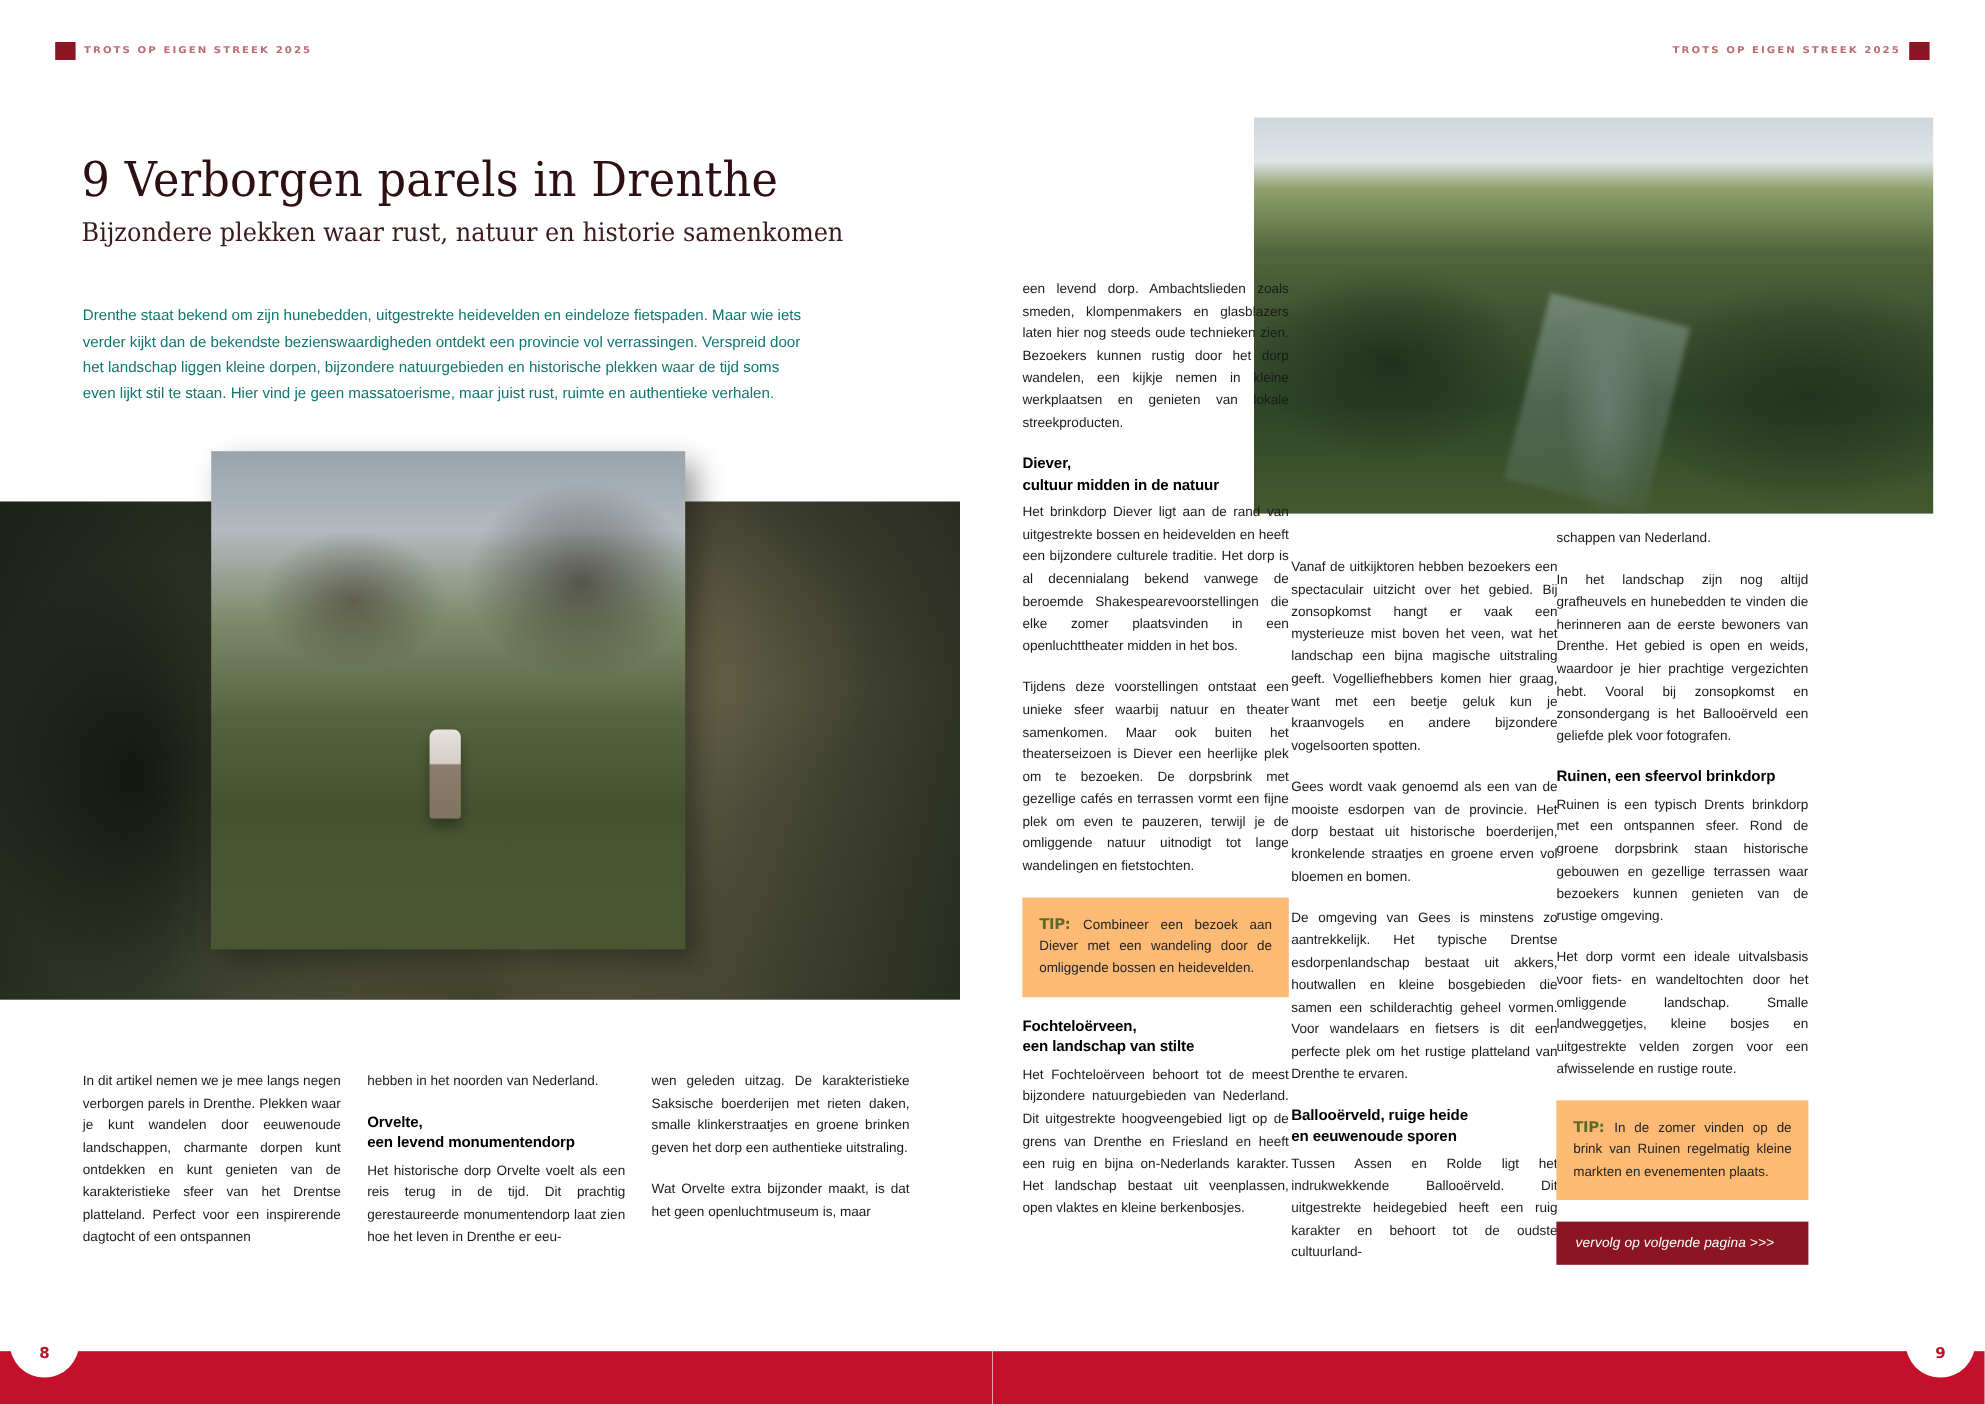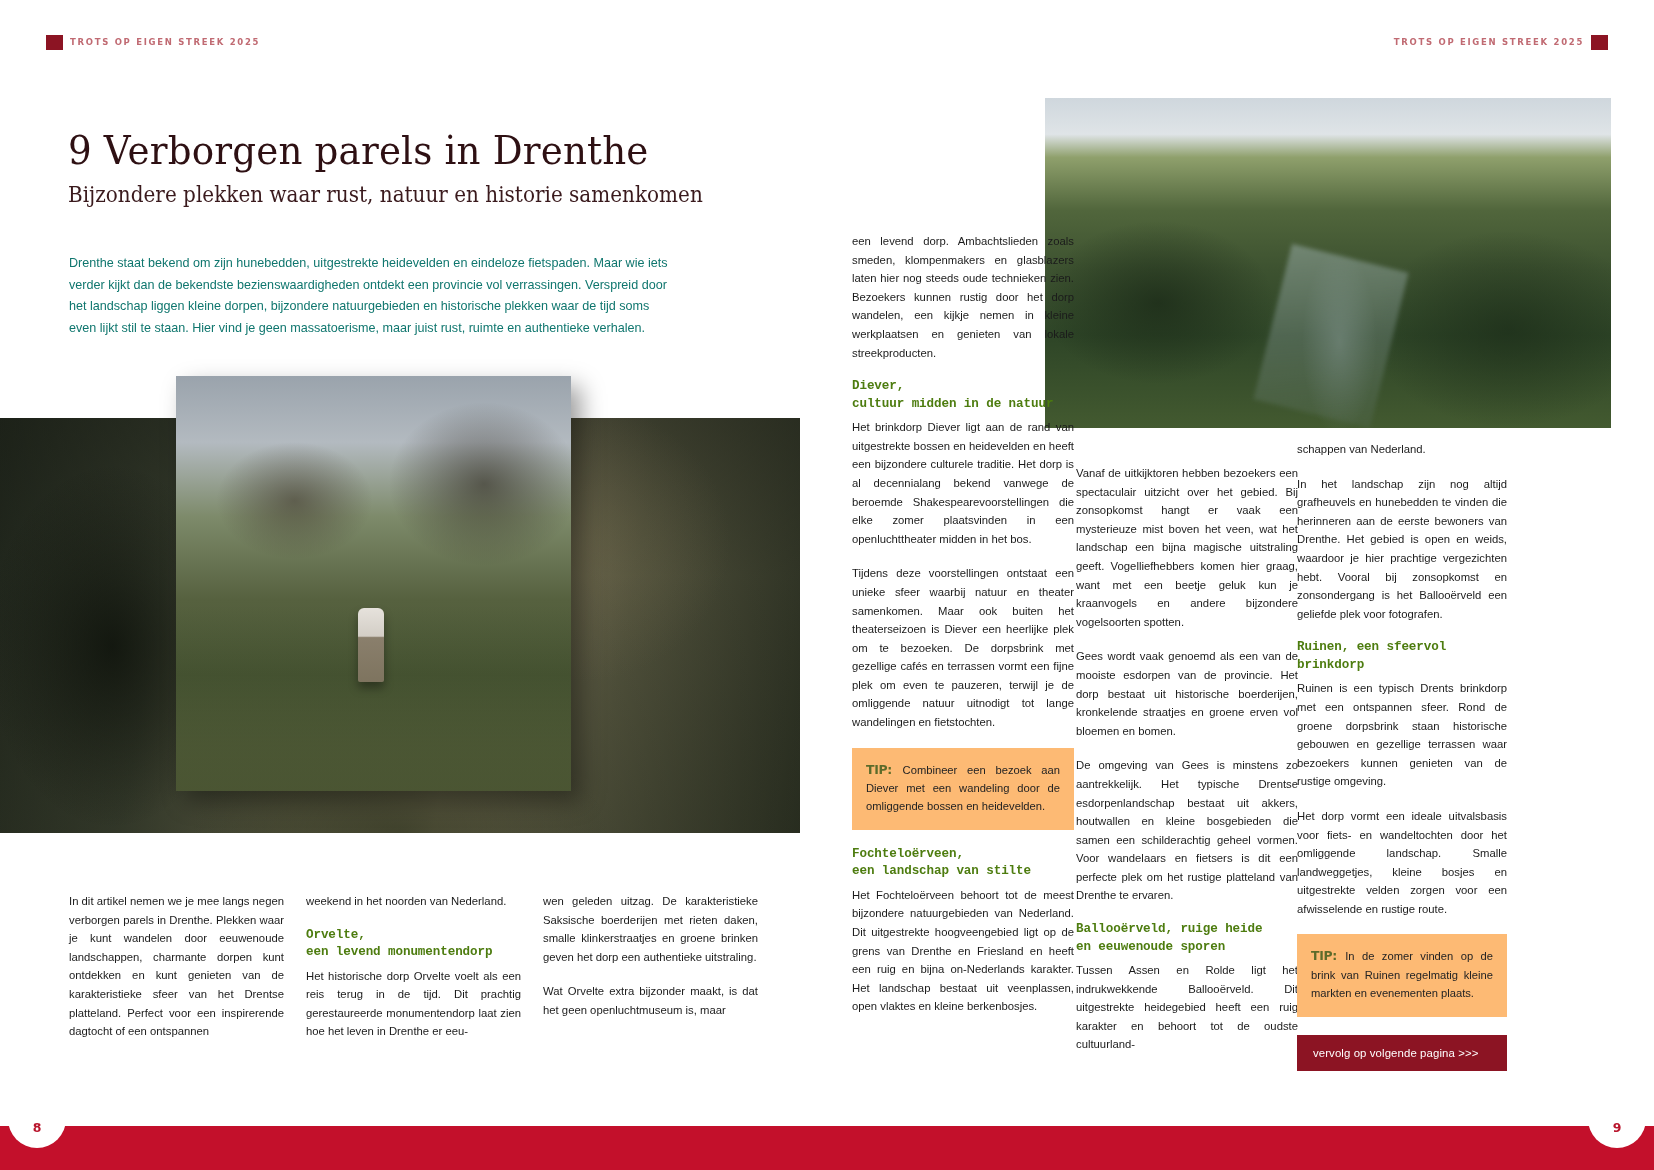--- a/index.html
+++ b/index.html
@@ -193,25 +193,25 @@
     font-size: 11.3px;
     line-height: 18.6px;
     color: #1b1b1b;
     text-align: justify;
     font-family: "Liberation Sans", sans-serif;
     margin-bottom: 16px;
   }
   .body-p:last-child { margin-bottom: 0; }
 
   .sub-head {
-    font-family: Liberation Mono, monospace;
+    font-family: Liberation Sans, sans-serif;
     font-weight: 700;
     font-size: 12.6px;
     line-height: 17.5px;
-    color: #4d7c0f;
+    color: #000000;
     margin-bottom: 5px;
     letter-spacing: -0.1px;
   }
 
   
   .tip {
     background: #fdba74;
     padding: 13px 14px 14px 14px;
     margin: 14px 0 16px 0;
   }
@@ -238,20 +238,21 @@
     font-size: 11.4px;
     padding: 12px 16px;
     margin-top: 18px;
     text-decoration: none;
     font-family: "Liberation Sans", sans-serif;
     letter-spacing: 0.1px;
     cursor: pointer;
     border: none;
     width: 100%;
     text-align: left;
+    font-style: italic;
   }
 
   
   .footer-bar {
     position: absolute;
     bottom: 0; height: 44px;
     background: #c3102b;
   }
   .footer-bar.left  { left: 0; width: 827px; }
   .footer-bar.right { left: 0; width: 827px; }
@@ -301,21 +302,21 @@
       <div class="hero-front"></div>
     </div>
 
     <div class="lcols">
 
       <div class="lcol">
         <p class="body-p">In dit artikel nemen we je mee langs negen verborgen parels in Drenthe. Plekken waar je kunt wandelen door eeuwenoude landschappen, charmante dorpen kunt ontdekken en kunt genieten van de karakteristieke sfeer van het Drentse platteland. Perfect voor een inspirerende dagtocht of een ontspannen</p>
       </div>
 
       <div class="lcol">
-        <p class="body-p">weekend in het noorden van Nederland.</p>
+        <p class="body-p">hebben in het noorden van Nederland.</p>
         <div class="sub-head">
           <div>Orvelte,</div>
           <div>een levend monumentendorp</div>
         </div>
         <p class="body-p">Het historische dorp Orvelte voelt als een reis terug in de tijd. Dit prachtig gerestaureerde monumentendorp laat zien hoe het leven in Drenthe er eeu-</p>
       </div>
 
       <div class="lcol">
         <p class="body-p">wen geleden uitzag. De karakteristieke Saksische boerderijen met rieten daken, smalle klinkerstraatjes en groene brinken geven het dorp een authentieke uitstraling.</p>
         <p class="body-p">Wat Orvelte extra bijzonder maakt, is dat het geen openluchtmuseum is, maar</p>

